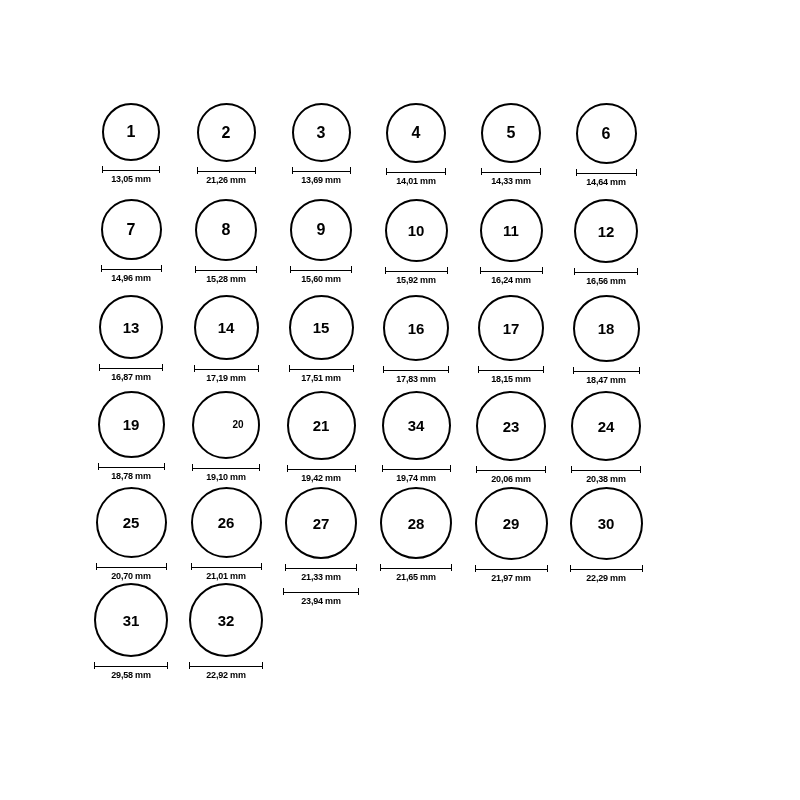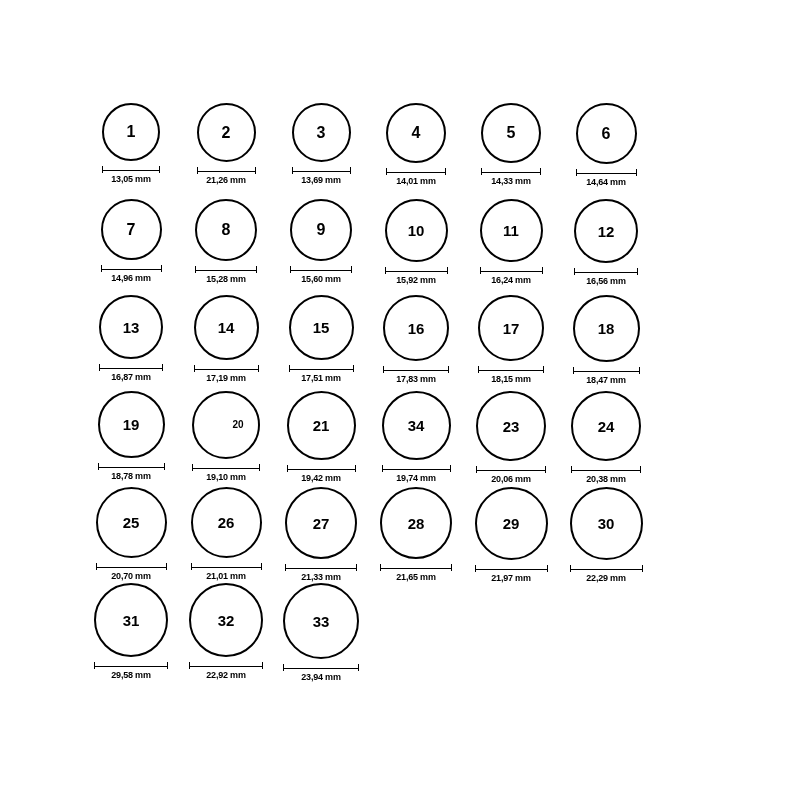--- a/index.html
+++ b/index.html
@@ -355,21 +355,18 @@
     <div class="ring-cell" style="left: 179px; top: 583px; width: 94px;">
       <div class="ring-circle" style="width: 74px; height: 74px;">
         <span class="ring-label" style="font-size: 15px;">32</span>
       </div>
       <div class="dim">
         <div class="dim-bar" style="width: 74px;"></div>
         <div class="dim-text">22,92 mm</div>
       </div>
     </div>
     <div class="ring-cell" style="left: 274px; top: 583px; width: 94px;">
-      <div class="ring-circle" style="width: 76px; height: 76px;">
-        <span class="ring-label" style="font-size: 15px;">33</span>
-      </div>
       <div class="dim">
         <div class="dim-bar" style="width: 76px;"></div>
         <div class="dim-text">23,94 mm</div>
       </div>
     </div>
   </div>
 
 </body></html>

